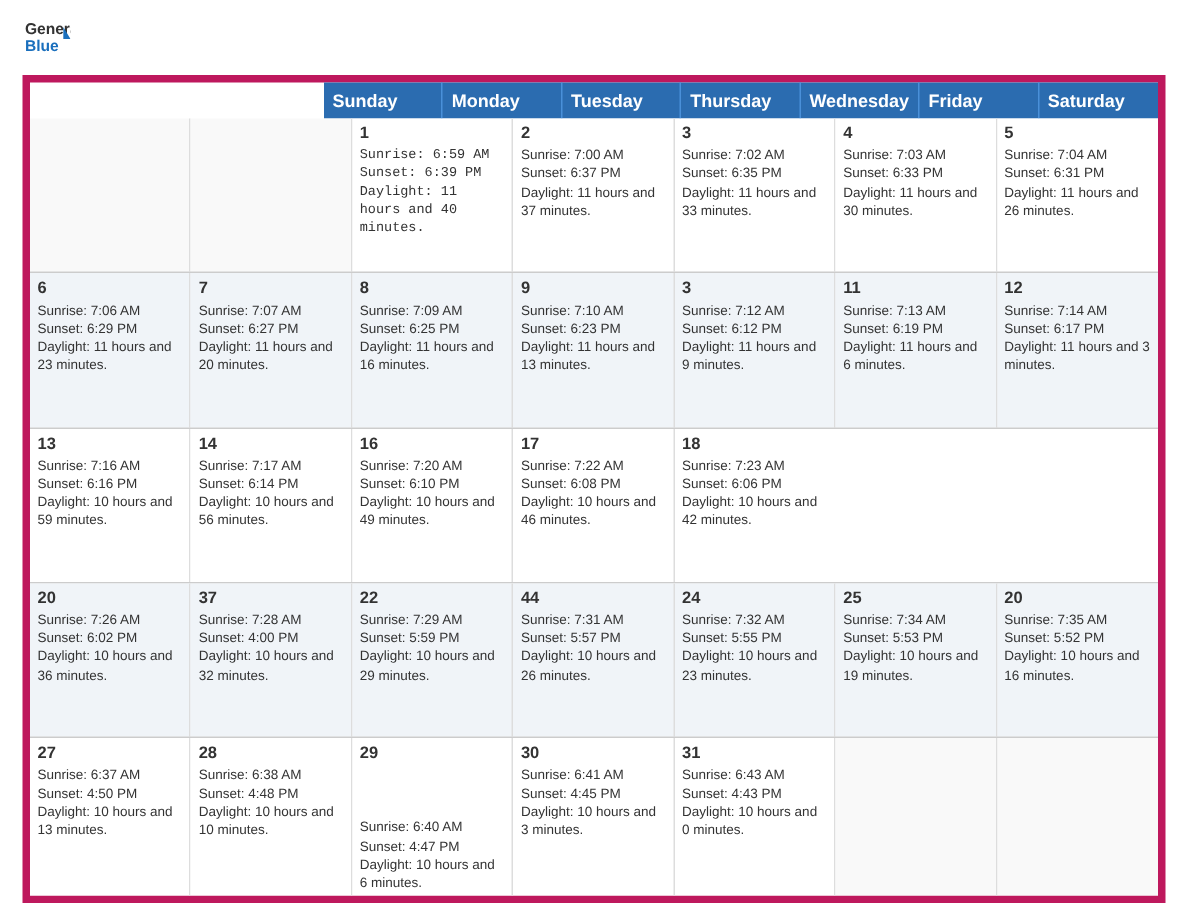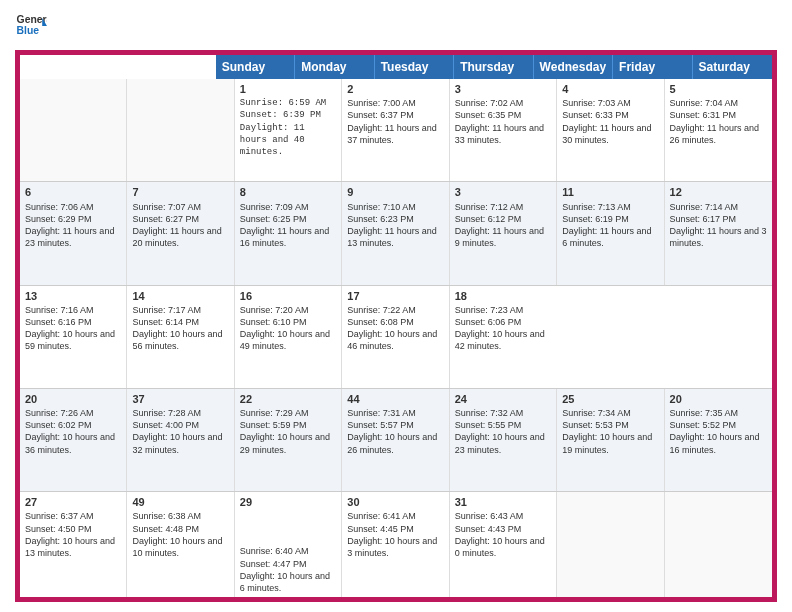--- a/index.html
+++ b/index.html
@@ -283,21 +283,21 @@
           </div>
         </div>
         <div class="cal-row">
           <div class="cal-cell">
             <span class="day-num">27</span>
             <div class="cal-cell-content" style="white-space: pre-line;">Sunrise: 6:37 AM
 Sunset: 4:50 PM
 Daylight: 10 hours and 13 minutes.</div>
           </div>
           <div class="cal-cell">
-            <span class="day-num">49</span>
+            <span class="day-num">28</span>
             <div class="cal-cell-content" style="white-space: pre-line;">Sunrise: 6:38 AM
 Sunset: 4:48 PM
 Daylight: 10 hours and 10 minutes.</div>
           </div>
           <div class="cal-cell">
             <span class="day-num">29</span>
             <div class="cal-cell-content" style="white-space: pre-line; margin-top: 36px;">Sunrise: 6:40 AM
 Sunset: 4:47 PM
 Daylight: 10 hours and 6 minutes.</div>
           </div>

